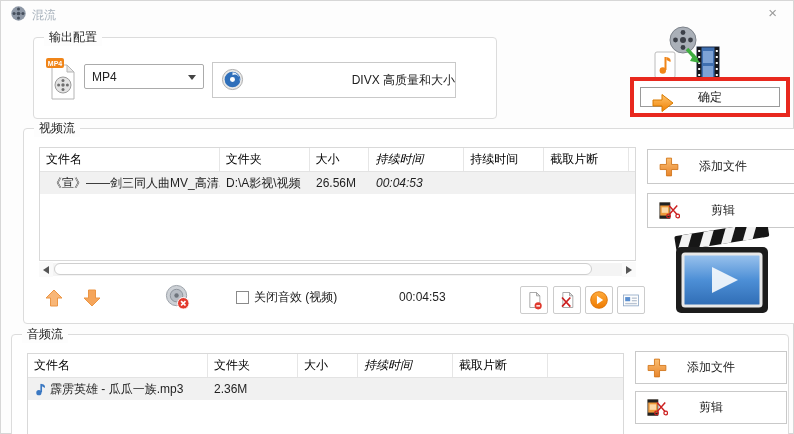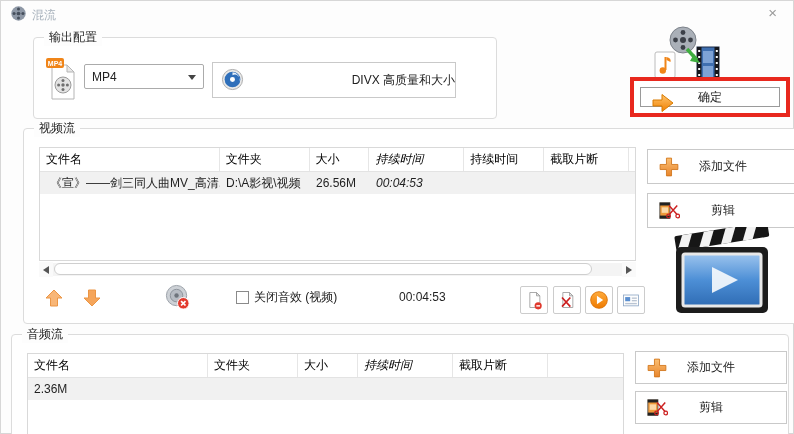--- a/index.html
+++ b/index.html
@@ -302,20 +302,28 @@
     <div class="file-table">
       <div class="thead">
         <div class="th w-name">文件名</div>
         <div class="th w-folder">文件夹</div>
         <div class="th w-size">大小</div>
         <div class="th w-dur">持续时间</div>
         <div class="th w-clip2">截取片断</div>
         <div class="th filler"></div>
       </div>
       <div class="trow">
+        <div class="td name w-name">
+          <svg width="12" height="13" viewBox="0 0 12 14">
+            <rect x="6.4" y="1" width="1.8" height="9" fill="#3a78c2"></rect>
+            <path d="M8.2 1 q4 1 3 4.5 l-3 -2 z" fill="#3a78c2"></path>
+            <circle cx="4.8" cy="10.4" r="2.8" fill="#3a78c2"></circle>
+          </svg>
+          <span>霹雳英雄 - 瓜瓜一族.mp3</span>
+        </div>
         <div class="td w-size">2.36M</div>
         <div class="td w-clip2"></div>
       </div>
     </div>
 
     <div class="side-btn" style="top:16px">
       <svg width="22" height="22" viewBox="0 0 26 26">
         <path d="M10 2.5 h6 v7.5 h7.5 v6 H16 v7.5 h-6 V16 H2.5 v-6 H10 z" fill="url(#plg)" stroke="#cf7317"></path>
       </svg>
       <span>添加文件</span>

